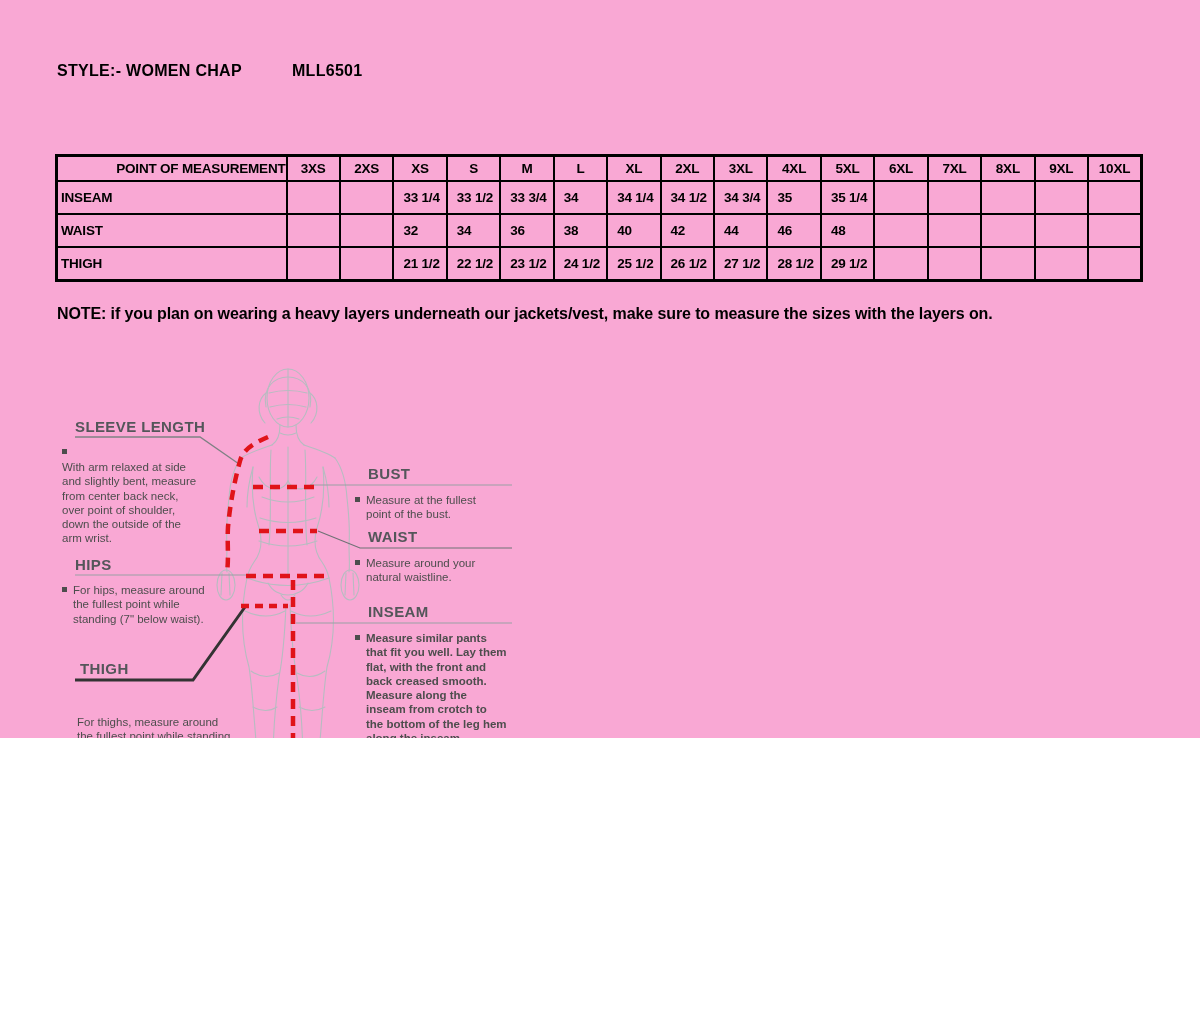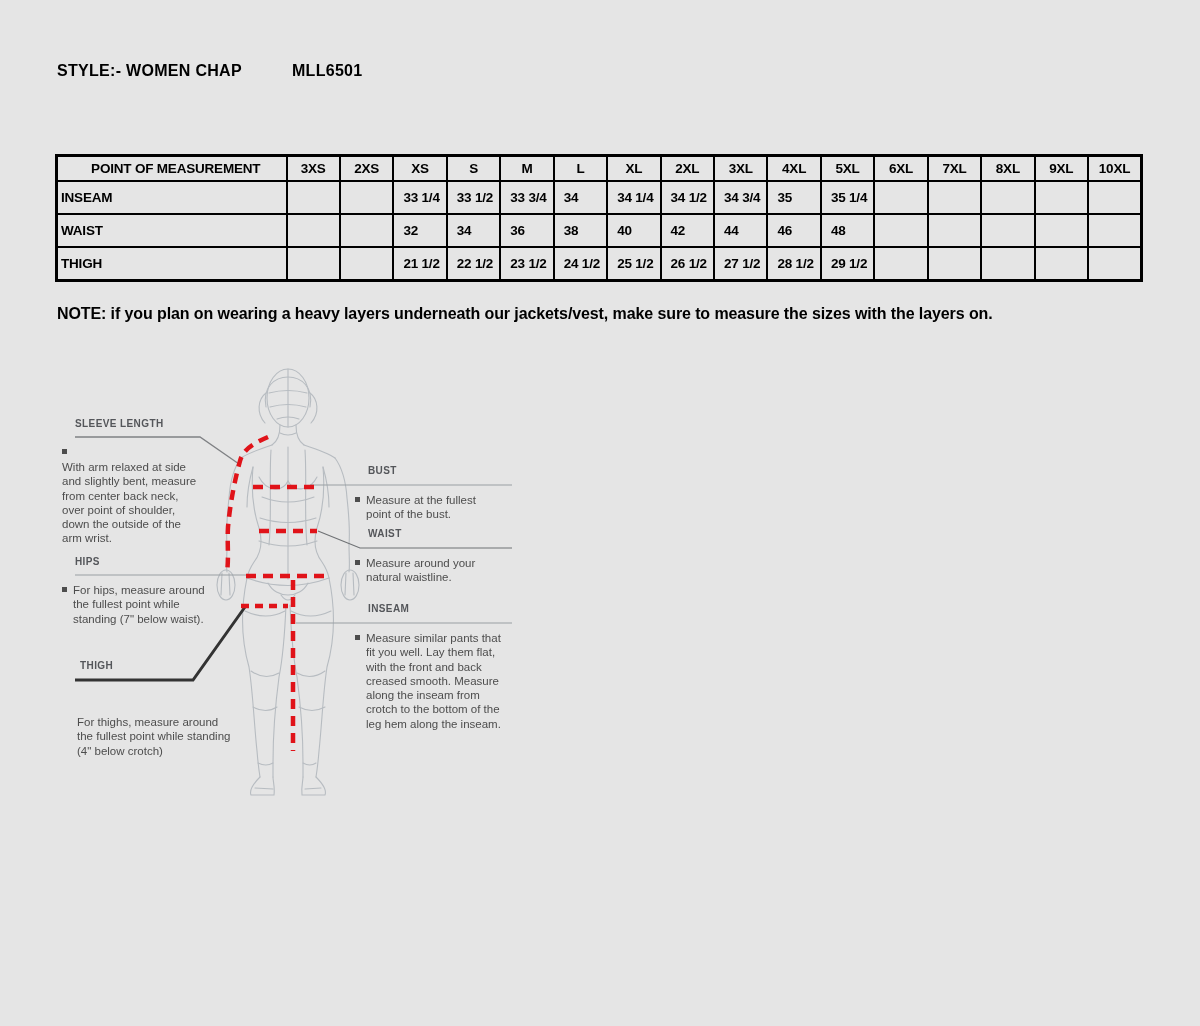--- a/index.html
+++ b/index.html
@@ -1,45 +1,45 @@
 <!DOCTYPE html>
 <html><head>
 <meta charset="utf-8">
 <style>
   html,body{margin:0;padding:0;background:#fff;}
   .page{
-    position:relative;width:1200px;height:1026px;background:#e5e5e5;
+    position:relative;width:1200px;height:738px;background:#f9a8d4;
     font-family:"Liberation Sans",sans-serif;color:#000;overflow:hidden;
   }
   
   .title-row{position:absolute;left:57px;top:62px;font-size:16px;font-weight:bold;letter-spacing:.3px;white-space:nowrap;}
   .title-row .code{margin-left:50px;}
   
   table.size{
     position:absolute;left:55px;top:154px;width:1088px;
     border-collapse:collapse;table-layout:fixed;
     border:3px solid #000;
   }
   table.size th,table.size td{
     border:2px solid #000;font-weight:bold;font-size:13.5px;letter-spacing:-0.2px;
     overflow:hidden;white-space:nowrap;padding:0;
   }
   table.size col.c-label{width:230px;}
   table.size thead th{height:23px;text-align:center;vertical-align:middle;}
-  table.size thead th.h-label{text-align:center;padding-left:8px;}
+  table.size thead th.h-label{text-align:right;padding-left:8px;}
   table.size tbody td{height:31px;vertical-align:middle;}
   table.size td.rowlabel{text-align:left;padding-left:3px;}
   table.size td.val{text-align:left;padding-left:9px;}
   
   .note{position:absolute;left:57px;top:305px;font-size:16px;font-weight:bold;letter-spacing:-0.1px;width:1050px;}
   
   .diagram{position:absolute;left:0;top:355px;width:540px;height:465px;}
   .diagram svg{position:absolute;left:0;top:0;}
   .dhead{
-    position:absolute;font-size:10px;font-weight:bold;color:#54565a;
+    position:absolute;font-size:15px;font-weight:bold;color:#54565a;
     letter-spacing:.4px;white-space:nowrap;
   }
   .ddesc{
     position:absolute;font-size:11.5px;line-height:1.24;color:#4d4d4d;
     display:flex;align-items:flex-start;gap:6px;
   }
   .ddesc .bullet{flex:none;width:5px;height:5px;background:#4d4d4d;margin-top:4px;}
   .ddesc .txt{flex:1;}
 </style>
 </head>
@@ -258,19 +258,19 @@
       <span class="txt">Measure at the fullest point of the bust.</span>
     </div>
 
     <div class="dhead" style="left:368px;top:173px;">WAIST</div>
     <div class="ddesc" style="left:355px;top:201px;width:140px;">
       <span class="bullet"></span>
       <span class="txt">Measure around your natural waistline.</span>
     </div>
 
     <div class="dhead" style="left:368px;top:248px;">INSEAM</div>
-    <div class="ddesc" style="left:355px;top:276px;width:152px;">
+    <div class="ddesc" style="left:355px;top:276px;width:152px;font-weight:bold;">
       <span class="bullet"></span>
       <span class="txt">Measure similar pants that fit you well. Lay them flat, with the front and back creased smooth. Measure along the inseam from crotch to the bottom of the leg hem along the inseam.</span>
     </div>
 
   </div>
 </div>
 
 </body></html>

